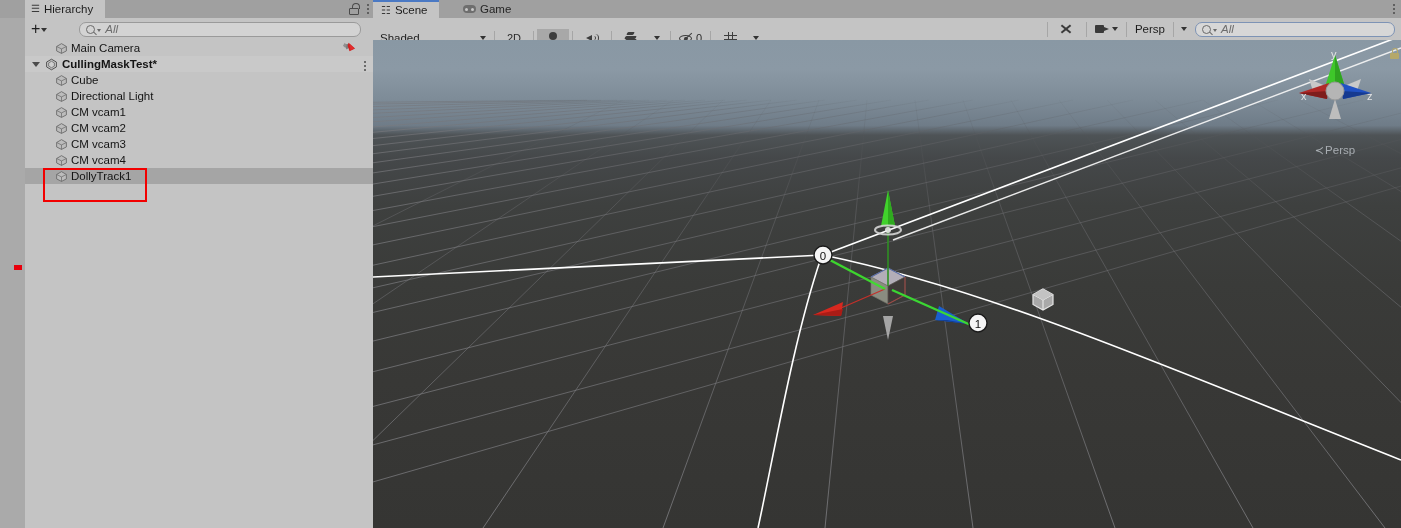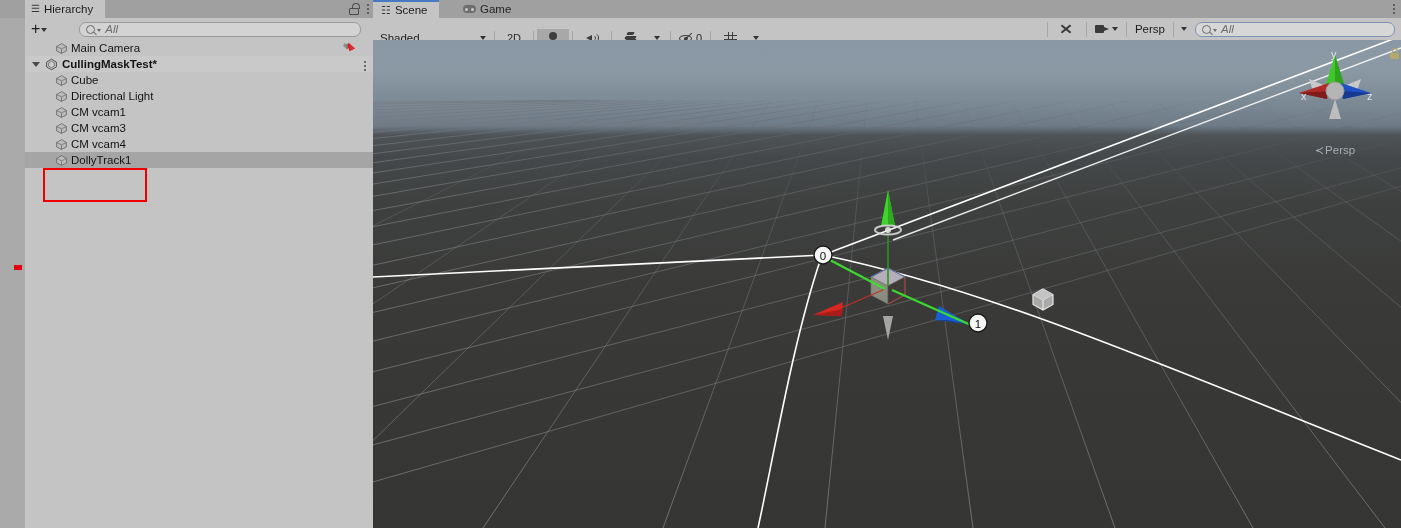--- a/index.html
+++ b/index.html
@@ -396,20 +396,29 @@
       <div class="row">
         <span class="row-indent"></span>
         <svg class="cube-ico" viewBox="0 0 16 16">
           <polygon points="8,2 14,5.5 14,11 8,14 2,11 2,5.5" fill="#bcbcbc" stroke="#6a6a6a" stroke-width="1.1"></polygon>
           <polyline points="2,5.5 8,8.5 14,5.5" fill="none" stroke="#6a6a6a" stroke-width="0.9"></polyline>
           <line x1="8" y1="8.5" x2="8" y2="14" stroke="#6a6a6a" stroke-width="0.9"></line>
         </svg>
         <span>CM vcam1</span>
       </div>
 
+      <div class="row">
+        <span class="row-indent"></span>
+        <svg class="cube-ico" viewBox="0 0 16 16">
+          <polygon points="8,2 14,5.5 14,11 8,14 2,11 2,5.5" fill="#bcbcbc" stroke="#6a6a6a" stroke-width="1.1"></polygon>
+          <polyline points="2,5.5 8,8.5 14,5.5" fill="none" stroke="#6a6a6a" stroke-width="0.9"></polyline>
+          <line x1="8" y1="8.5" x2="8" y2="14" stroke="#6a6a6a" stroke-width="0.9"></line>
+        </svg>
+        <span>CM vcam2</span>
+      </div>
 
       <div class="row">
         <span class="row-indent"></span>
         <svg class="cube-ico" viewBox="0 0 16 16">
           <polygon points="8,2 14,5.5 14,11 8,14 2,11 2,5.5" fill="#bcbcbc" stroke="#6a6a6a" stroke-width="1.1"></polygon>
           <polyline points="2,5.5 8,8.5 14,5.5" fill="none" stroke="#6a6a6a" stroke-width="0.9"></polyline>
           <line x1="8" y1="8.5" x2="8" y2="14" stroke="#6a6a6a" stroke-width="0.9"></line>
         </svg>
         <span>CM vcam3</span>
       </div>

